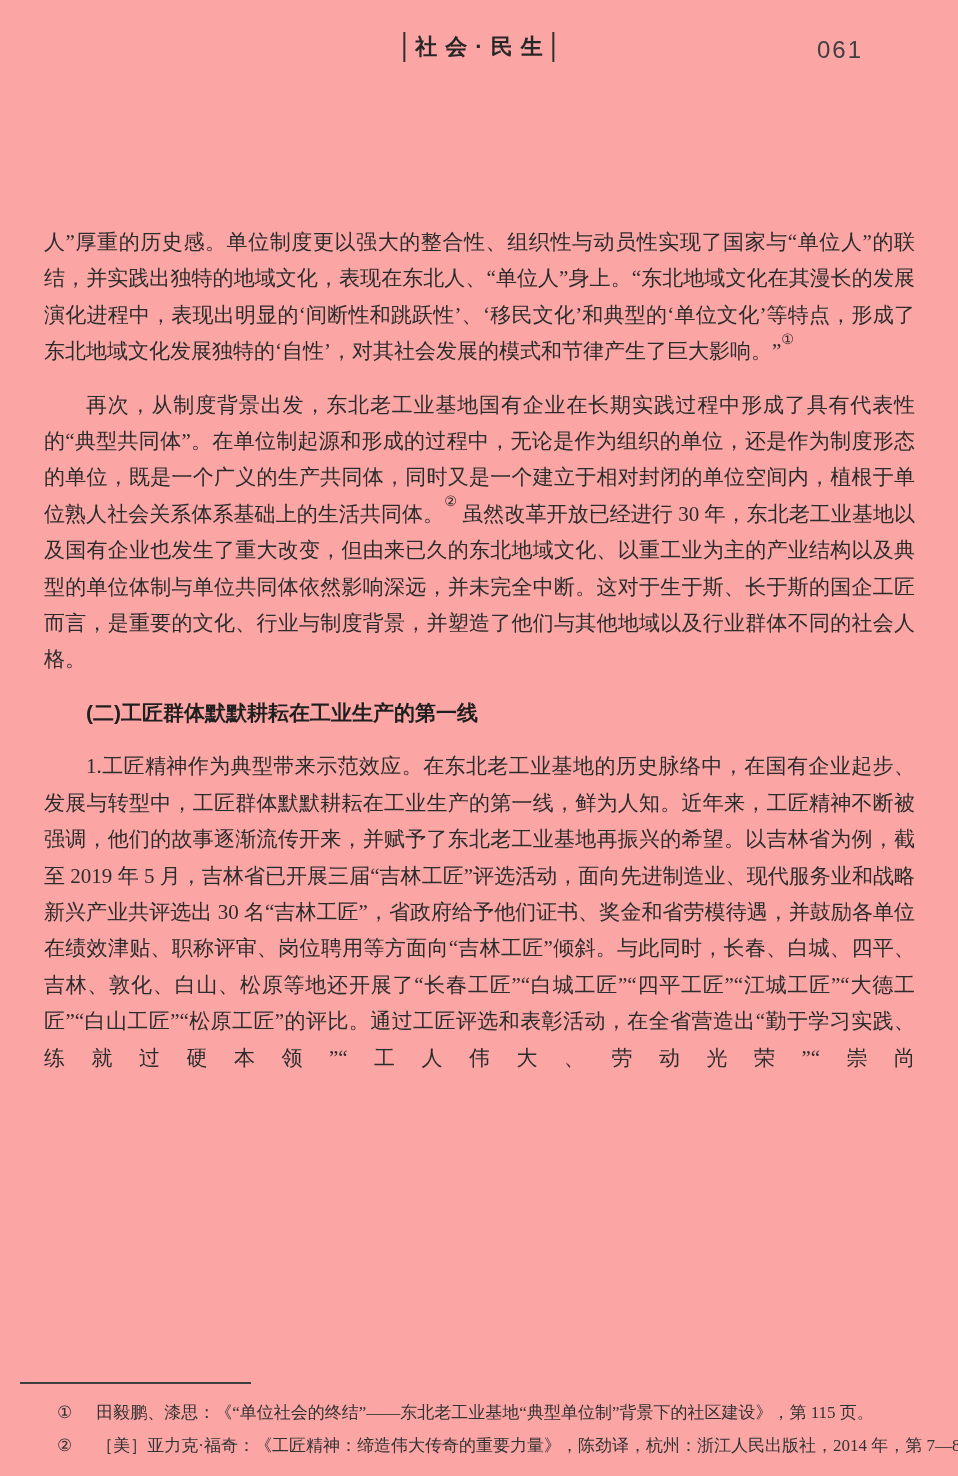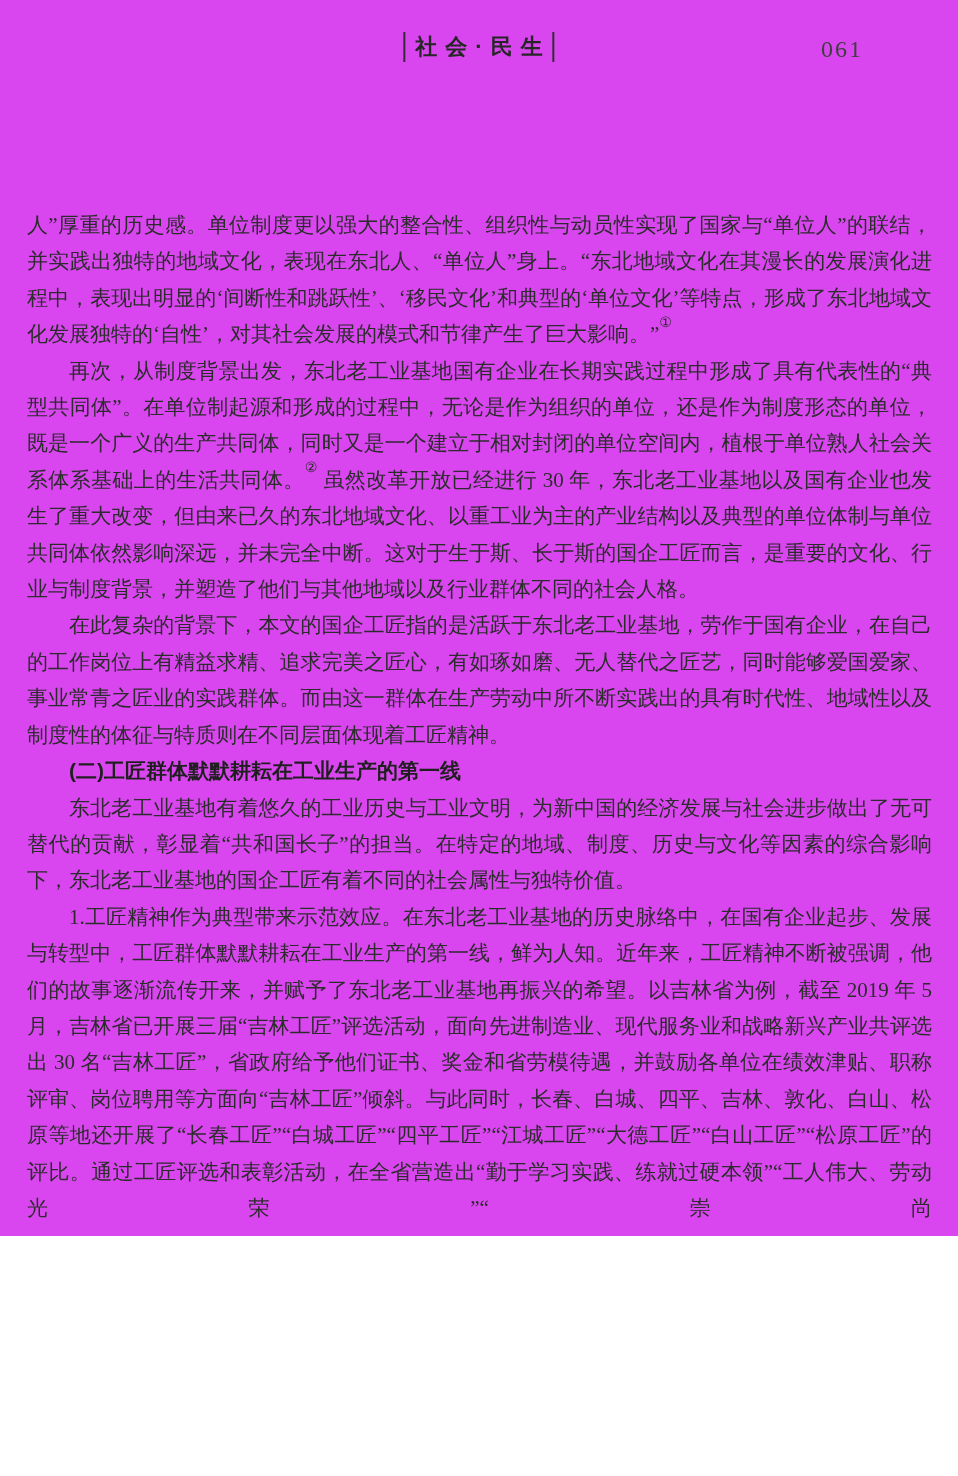--- a/index.html
+++ b/index.html
@@ -1,21 +1,21 @@
 <!DOCTYPE html>
 <html><head>
 <meta charset="utf-8">
 <style>
   html, body { margin: 0; padding: 0; background: #ffffff; }
   .page {
     position: relative;
     width: 958px;
-    height: 1236px;
+    height: 1476px;
     margin: 0 auto;
-    background: #d946ef;
+    background: #fca5a5;
     color: #2c2c2c;
     font-family: "Liberation Serif", "DejaVu Serif", serif;
     overflow: hidden;
   }
   
   .section-title {
     position: absolute;
     top: 32px;
     left: 50%;
     transform: translateX(-50%);
@@ -32,39 +32,39 @@
     font-weight: 700;
     font-size: 22px;
     letter-spacing: 8px;
     color: #262626;
     padding: 0 2px 0 10px;
   }
   .page-number {
     position: absolute;
     top: 36px;
     right: 95px;
-    font-family: Liberation Serif, serif;
+    font-family: Liberation Sans, sans-serif;
     font-size: 24px;
     letter-spacing: 2px;
     color: #3f3f3f;
   }
   
   .article-body {
     position: absolute;
     top: 207px;
     left: 27px;
     width: 905px;
     height: 1166px;
     overflow: hidden;
     font-size: 21px;
     line-height: 36.4px;
     text-align: justify;
     text-justify: inter-ideograph;
   }
-  .para { margin: 0; text-indent: 2em; }
+  .para { margin: 17px; text-indent: 2em; }
   .para.no-indent { text-indent: 0; }
   .para.heading {
     font-family: "Liberation Sans", "DejaVu Sans", sans-serif;
     font-weight: 700;
     color: #1f1f1f;
   }
   .para.fill-last { text-align-last: justify; }
   sup.fn-ref {
     font-size: 0.68em;
     line-height: 0;
@@ -102,25 +102,24 @@
       <span class="vbar"></span>
       <span class="title-text">社会·民生</span>
       <span class="vbar"></span>
     </div>
     <div class="page-number">061</div>
   </header>
 
   <main class="article-body" id="article-body">
       <p class="para no-indent"><span>人”厚重的历史感。单位制度更以强大的整合性、组织性与动员性实现了国家与“单位人”的联结，并实践出独特的地域文化，表现在东北人、“单位人”身上。“东北地域文化在其漫长的发展演化进程中，表现出明显的‘间断性和跳跃性’、‘移民文化’和典型的‘单位文化’等特点，形成了东北地域文化发展独特的‘自性’，对其社会发展的模式和节律产生了巨大影响。”</span><sup class="fn-ref">①</sup></p>
       <p class="para"><span>再次，从制度背景出发，东北老工业基地国有企业在长期实践过程中形成了具有代表性的“典型共同体”。在单位制起源和形成的过程中，无论是作为组织的单位，还是作为制度形态的单位，既是一个广义的生产共同体，同时又是一个建立于相对封闭的单位空间内，植根于单位熟人社会关系体系基础上的生活共同体。</span><sup class="fn-ref">②</sup><span> 虽然改革开放已经进行 30 年，东北老工业基地以及国有企业也发生了重大改变，但由来已久的东北地域文化、以重工业为主的产业结构以及典型的单位体制与单位共同体依然影响深远，并未完全中断。这对于生于斯、长于斯的国企工匠而言，是重要的文化、行业与制度背景，并塑造了他们与其他地域以及行业群体不同的社会人格。</span></p>
-      <p class="para"><span>在此复杂的背景下，本文的国企工匠指的是活跃于东北老工业基地，劳作于国有企业，在自己的工作岗位上有精益求精、追求完美之匠心，有如琢如磨、无人替代之匠艺，同时能够爱国爱家、事业常青之匠业的实践群体。而由这一群体在生产劳动中所不断实践出的具有时代性、地域性以及制度性的体征与特质则在不同层面体现着工匠精神。</span></p>
       <p class="para heading"><span>(二)工匠群体默默耕耘在工业生产的第一线</span></p>
-      <p class="para"><span>东北老工业基地有着悠久的工业历史与工业文明，为新中国的经济发展与社会进步做出了无可替代的贡献，彰显着“共和国长子”的担当。在特定的地域、制度、历史与文化等因素的综合影响下，东北老工业基地的国企工匠有着不同的社会属性与独特价值。</span></p>
       <p class="para fill-last"><span>1.工匠精神作为典型带来示范效应。在东北老工业基地的历史脉络中，在国有企业起步、发展与转型中，工匠群体默默耕耘在工业生产的第一线，鲜为人知。近年来，工匠精神不断被强调，他们的故事逐渐流传开来，并赋予了东北老工业基地再振兴的希望。以吉林省为例，截至 2019 年 5 月，吉林省已开展三届“吉林工匠”评选活动，面向先进制造业、现代服务业和战略新兴产业共评选出 30 名“吉林工匠”，省政府给予他们证书、奖金和省劳模待遇，并鼓励各单位在绩效津贴、职称评审、岗位聘用等方面向“吉林工匠”倾斜。与此同时，长春、白城、四平、吉林、敦化、白山、松原等地还开展了“长春工匠”“白城工匠”“四平工匠”“江城工匠”“大德工匠”“白山工匠”“松原工匠”的评比。通过工匠评选和表彰活动，在全省营造出“勤于学习实践、练就过硬本领”“工人伟大、劳动光荣”“崇尚</span></p>
     </main>
 
   <div class="footnote-rule"></div>
 
   <section class="footnotes" id="footnotes-container">
+      <div class="footnote"><span class="fn-marker">①</span><span class="fn-text">田毅鹏、漆思：《“单位社会的终结”——东北老工业基地“典型单位制”背景下的社区建设》，第 115 页。</span></div>
       <div class="footnote"><span class="fn-marker">②</span><span class="fn-text">［美］亚力克·福奇：《工匠精神：缔造伟大传奇的重要力量》，陈劲译，杭州：浙江人民出版社，2014 年，第 7—8 页。</span></div>
     </section>
 
 </div>
 
 </body></html>

